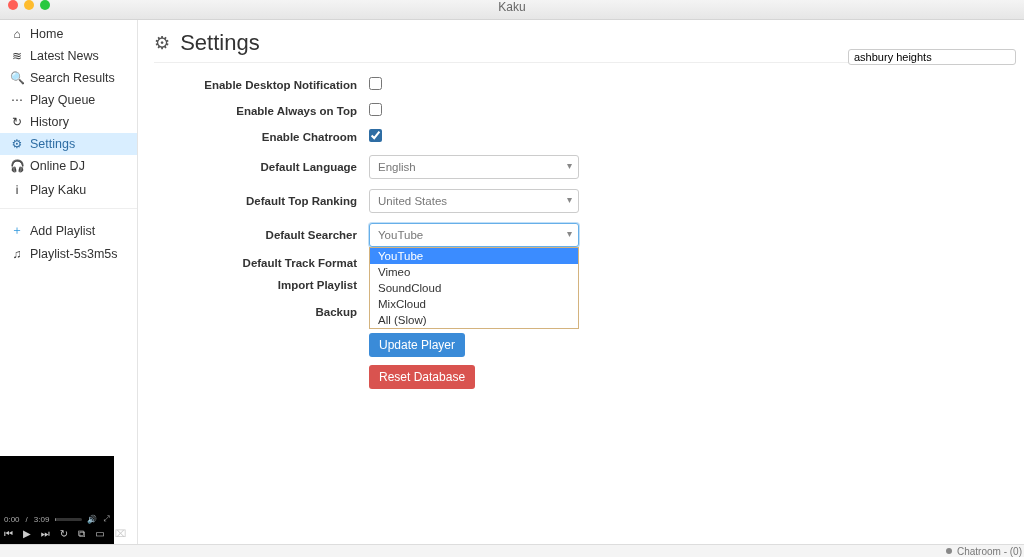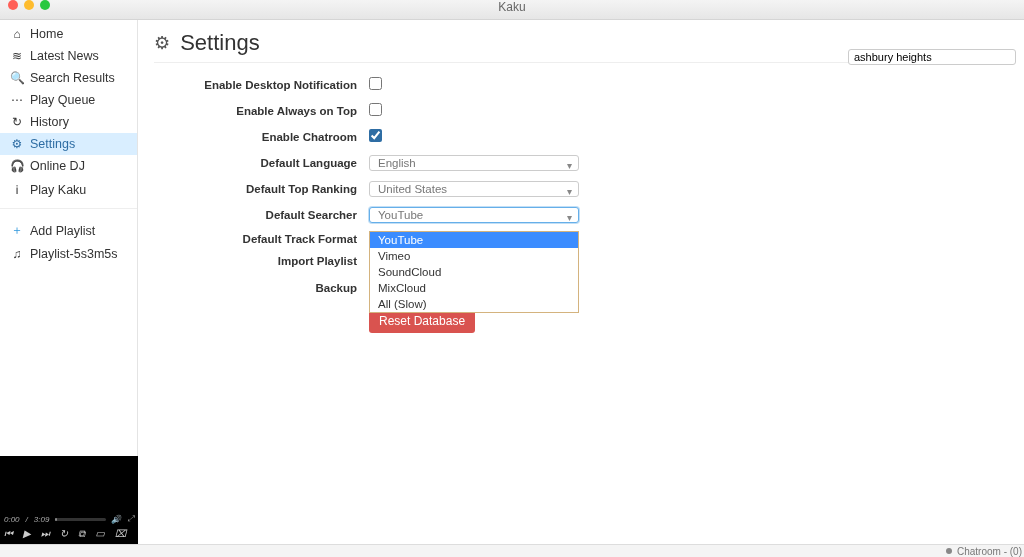--- a/index.html
+++ b/index.html
@@ -72,30 +72,29 @@
   }
   .nav li .icon{ width:14px; text-align:center; font-size:12px;}
   .nav-sep{ border-top:1px solid #eee; margin:6px 0;}
   .add-playlist{ color:#2e96dc; }
   .add-playlist .icon{color:#2e96dc;}
 
   
   .player{
     position:absolute;
     left:0; bottom:13px;
-    width:138px;
+    width:114px;
     height:88px;
     background:#000;
     color:#aaa;
     font-size:8px;
     padding:4px;
     display:flex;
     flex-direction:column;
     justify-content:flex-end;
-    font-style:italic;
   }
   .player .time-row{display:flex;align-items:center;gap:6px;}
   .player .progress{flex:1;height:3px;background:#333;border-radius:2px;position:relative;}
   .player .progress span{position:absolute;left:0;top:0;height:100%;width:3%;background:#888;border-radius:2px;}
   .player .controls{display:flex;gap:10px;margin-top:4px;font-size:10px;color:#ccc;}
   .player .controls span{cursor:pointer;}
 
   
   .main{
     flex:1;
@@ -125,21 +124,21 @@
   }
   .form-row .control{
     width:210px;
     position:relative;
   }
   .control input[type=checkbox]{
     accent-color:#2e6da4;
   }
   .select{
     width:100%;
-    height:16px;
+    height:24px;
     border:1px solid #ccc;
     border-radius:3px;
     background:#fff;
     font-size:11.5px;
     color:#777;
     padding:0 20px 0 8px;
     display:flex;align-items:center;
     position:relative;
     cursor:pointer;
   }
@@ -328,20 +327,23 @@
     <div class="form-row">
       <label>Backup</label>
       <div class="control" style="width:auto;">
         <button class="btn-dropdown">
           <span>Choose which way to backup data</span>
         </button>
       </div>
     </div>
 
     <div class="btn-row">
+      <button class="btn btn-primary">Update Player</button>
+    </div>
+    <div class="btn-row">
       <button class="btn btn-danger">Reset Database</button>
     </div>
   </div>
 </div>
 
 <div class="player">
   <div class="time-row">
     <span>0:00</span>
     <span>/</span>
     <span>3:09</span>

